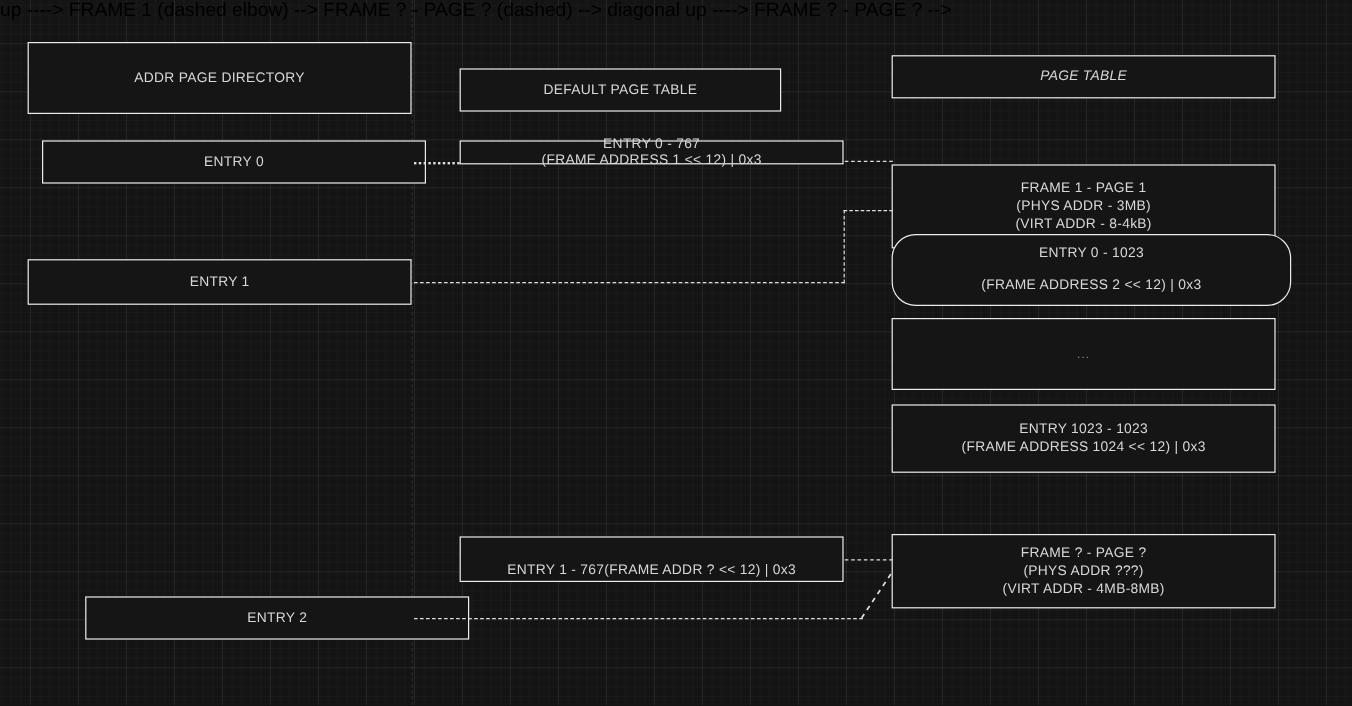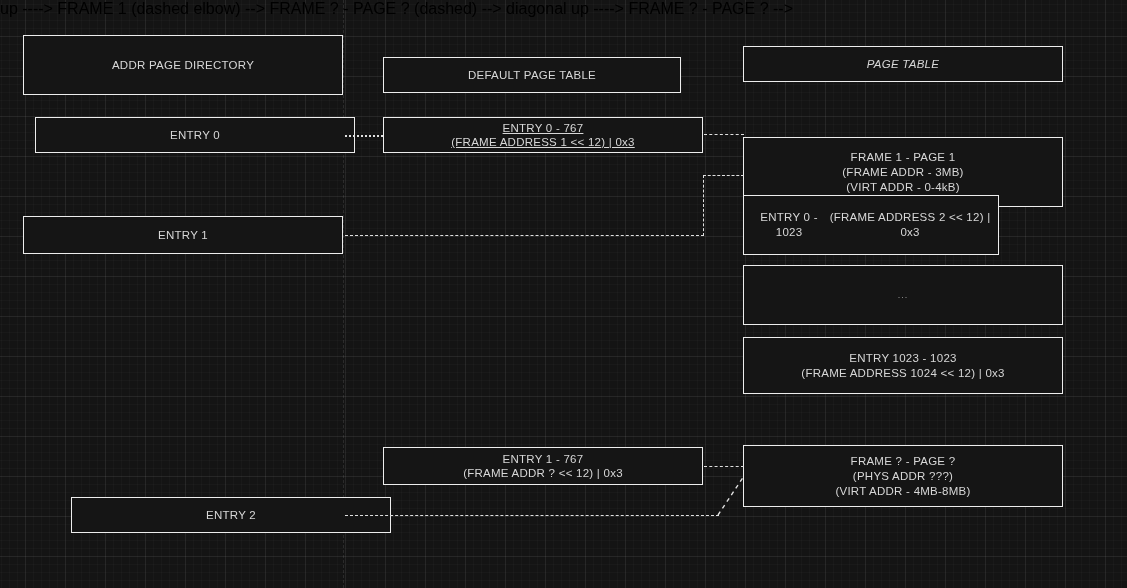--- a/index.html
+++ b/index.html
@@ -87,46 +87,46 @@
 
   <div class="node" style="left:23px; top:216px; width:320px; height:38px;">
     <span class="txt">ENTRY 1</span>
   </div>
 
   <div class="node" style="left:23px; top:497px; width:320px; height:36px;margin-left:48px;">
     <span class="txt">ENTRY 2</span>
   </div>
 
   
-  <div class="node" style="left:383px; top:57px; width:298px; height:36px;text-align:center;">
+  <div class="node" style="left:383px; top:57px; width:268px; height:36px;text-align:center;">
     <span class="txt">DEFAULT PAGE TABLE</span>
   </div>
 
-  <div class="node" style="left:383px; top:117px; width:320px; height:36px; flex-direction:column; line-height:14px;text-decoration:underline;">
+  <div class="node" style="left:383px; top:117px; width:320px; height:20px; flex-direction:column; line-height:14px;">
     <span class="txt">ENTRY 0 - 767</span>
     <span class="txt">(FRAME ADDRESS 1 &lt;&lt; 12) | 0x3</span>
   </div>
 
-  <div class="node" style="left:383px; top:447px; width:320px; height:38px; flex-direction:column; line-height:14px;">
+  <div class="node" style="left:383px; top:447px; width:320px; height:38px; line-height:14px;align-items:flex-end;">
     <span class="txt">ENTRY 1 - 767</span>
     <span class="txt">(FRAME ADDR ? &lt;&lt; 12)  | 0x3</span>
   </div>
 
   
   <div class="node" style="left:743px; top:46px; width:320px; height:36px;font-style:italic;">
     <span class="txt">PAGE TABLE</span>
   </div>
 
   <div class="node" style="left:743px; top:115px; width:320px; height:70px; flex-direction:column; line-height:15px;margin-top:22px;">
     <span class="txt">FRAME 1 - PAGE 1</span>
-    <span class="txt">(FRAME ADDR - 3MB)</span>
-    <span class="txt">(VIRT ADDR - 0-4kB)</span>
+    <span class="txt">(PHYS ADDR - 3MB)</span>
+    <span class="txt">(VIRT ADDR - 8-4kB)</span>
   </div>
 
-  <div class="node" style="left:743px; top:195px; width:256px; height:60px; flex-direction:row; line-height:15px;">
+  <div class="node" style="left:743px; top:195px; width:333px; height:60px; flex-direction:column; line-height:15px;border-radius:20px;">
     <span class="txt">ENTRY 0 - 1023</span>
     <span class="txt" style="height:12px;"></span>
     <span class="txt">(FRAME ADDRESS 2 &lt;&lt; 12) | 0x3</span>
   </div>
 
   <div class="node ellipsis" style="left:743px; top:265px; width:320px; height:60px;">
     <span class="txt">...</span>
   </div>
 
   <div class="node" style="left:743px; top:337px; width:320px; height:57px; flex-direction:column; line-height:15px;">

